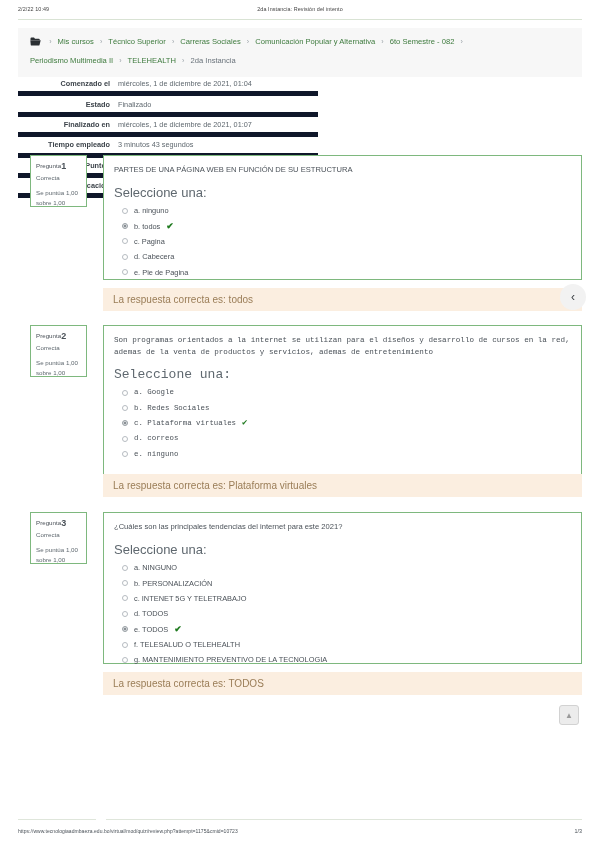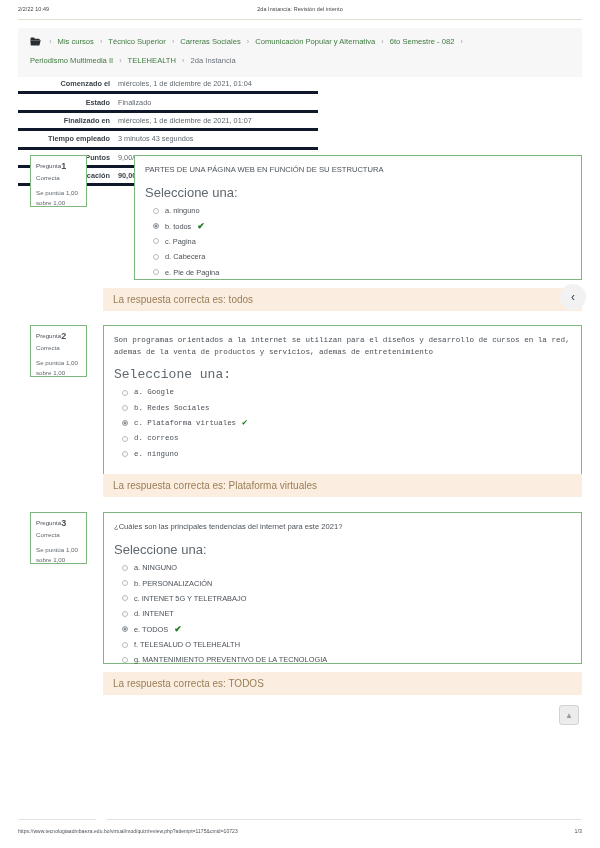--- a/index.html
+++ b/index.html
@@ -67,21 +67,21 @@
   }
 
   
   .summary {
     position: absolute;
     top: 76px; left: 18px;
     width: 300px;
     border-collapse: collapse;
     font-size: 7.3px;
   }
-  .summary tr { border-bottom: 3px solid #0f172a; }
+  .summary tr { border-bottom: 5px solid #0f172a; }
   .summary td { padding: 3.2px 0; vertical-align: top; }
   .summary td.k {
     width: 92px;
     text-align: right;
     font-weight: bold;
     color: #3d444b;
     padding-right: 8px;
     white-space: nowrap;
   }
   .summary td.v { color: #5f686f; }
@@ -298,21 +298,21 @@
 
 <div class="qblock" style="top:155px;">
   <div class="qinfo" style="height:52px;">
     <div class="qnum"><span>Pregunta</span><b>1</b></div>
     <div class="qstate">Correcta</div>
     <div class="qmark">
       <div>Se puntúa 1,00</div>
       <div>sobre 1,00</div>
     </div>
   </div>
-  <div class="qbody" style="height:125px;margin-left:31px;">
+  <div class="qbody" style="height:125px;">
     <p class="qtext">PARTES DE UNA PÁGINA WEB EN FUNCIÓN DE SU ESTRUCTURA</p>
     <p class="prompt">Seleccione una:</p>
     <ul class="answers">
       <li class="answer">
         <span class="radio"></span>
         <span>a. ninguno</span>
       </li>
       <li class="answer">
         <span class="radio on"></span>
         <span>b. todos</span>
@@ -394,21 +394,21 @@
       <li class="answer">
         <span class="radio"></span>
         <span>b. PERSONALIZACIÓN</span>
       </li>
       <li class="answer">
         <span class="radio"></span>
         <span>c. INTENET 5G Y TELETRABAJO</span>
       </li>
       <li class="answer">
         <span class="radio"></span>
-        <span>d. INTENET</span>
+        <span>d. TODOS</span>
       </li>
       <li class="answer">
         <span class="radio on"></span>
         <span>e. TODOS</span>
         <span class="tick">✔</span>
       </li>
       <li class="answer">
         <span class="radio"></span>
         <span>f. TELESALUD O  TELEHEALTH</span>
       </li>

